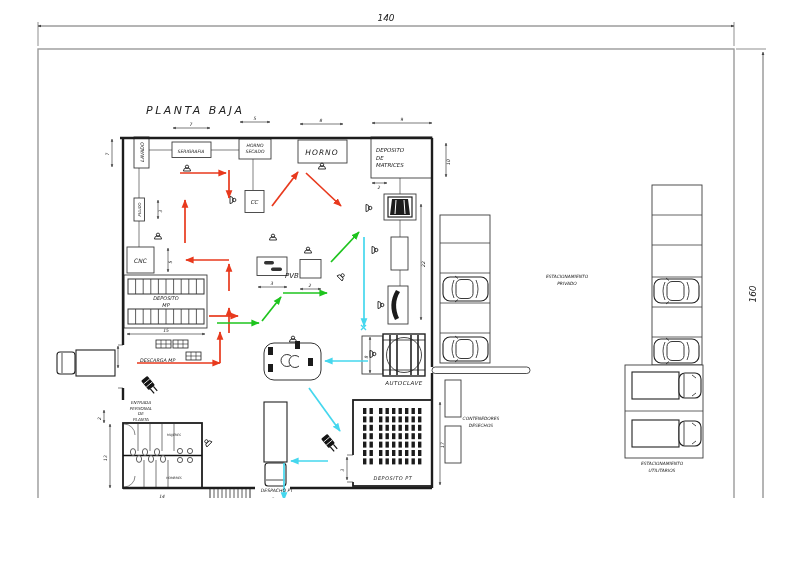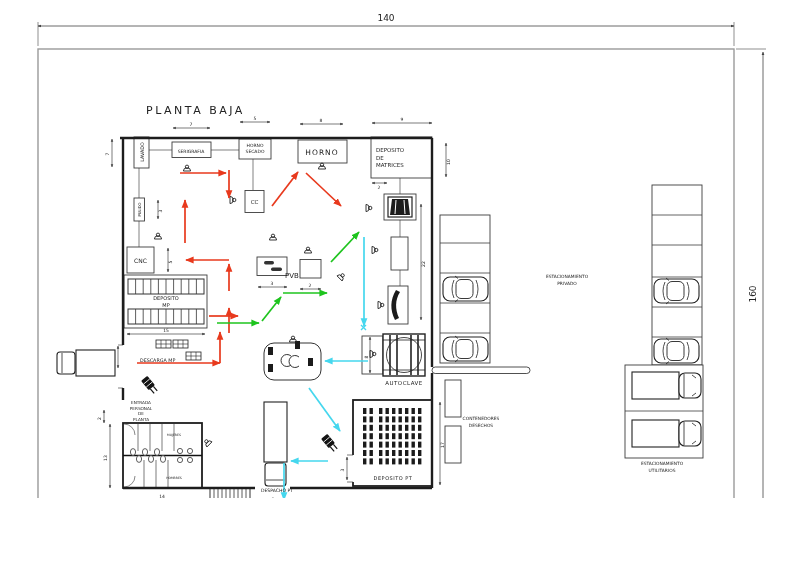--- a/index.html
+++ b/index.html
@@ -1,17 +1,17 @@
 <!DOCTYPE html>
 <html><head>
 <meta charset="utf-8">
 <style>
   html,body{margin:0;padding:0;background:#ffffff;}
   #stage{position:relative;width:800px;height:498px;background:#ffffff;overflow:hidden;
-         font-family:"DejaVu Sans","Liberation Sans",sans-serif;}
+         font-family:"DejaVu Sans","Liberation Sans",sans-serif;font-style:italic;}
   svg text{font-family:"DejaVu Sans","Liberation Sans",sans-serif;fill:#222;}
 </style>
 </head>
 <body>
 
 <div id="stage">
   <svg id="plansvg" width="800" height="566" viewBox="0 0 800 566" xmlns="http://www.w3.org/2000/svg">
       <defs>
         <marker id="aRed" viewBox="0 0 10 10" refX="9" refY="5" markerWidth="5" markerHeight="5" orient="auto-start-reverse">
           <path d="M0,1 L10,5 L0,9 Z" fill="#e8391d"></path>

